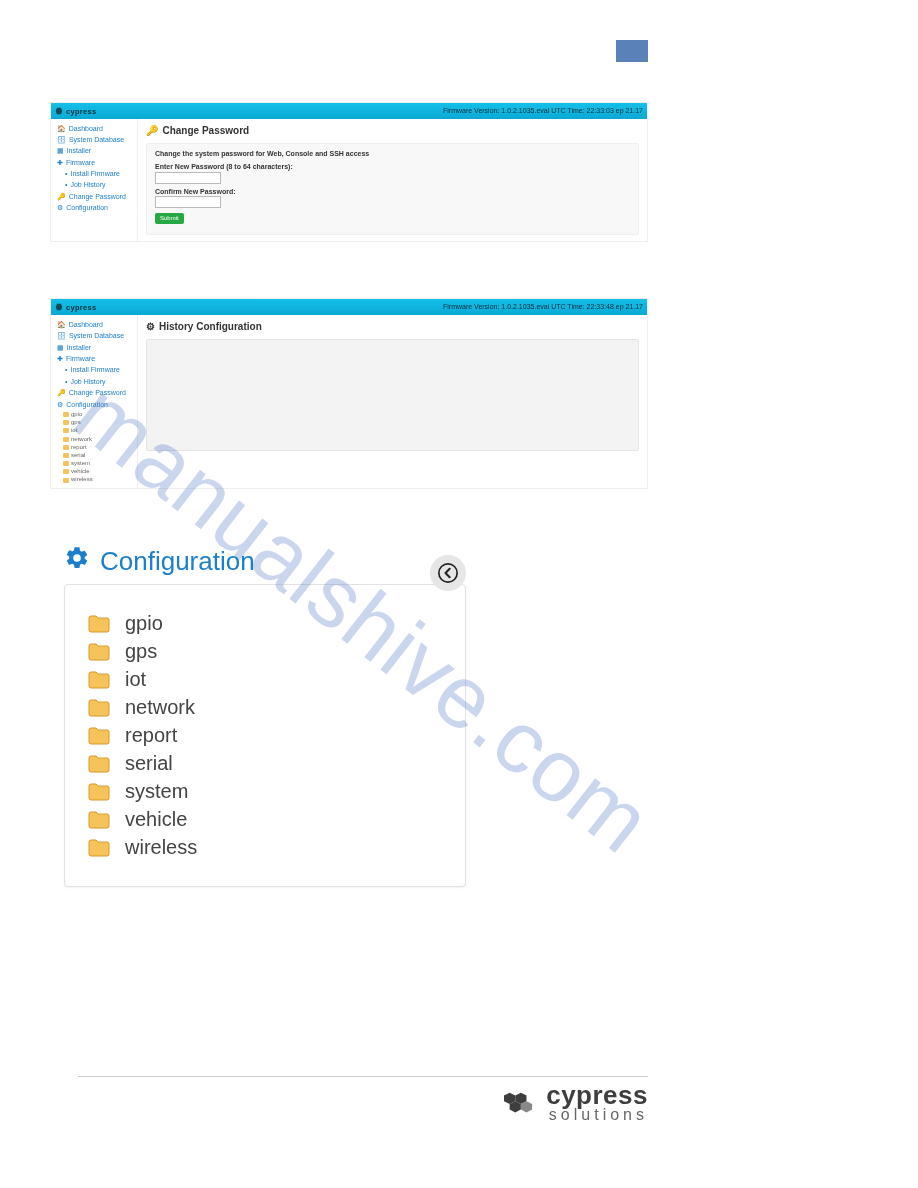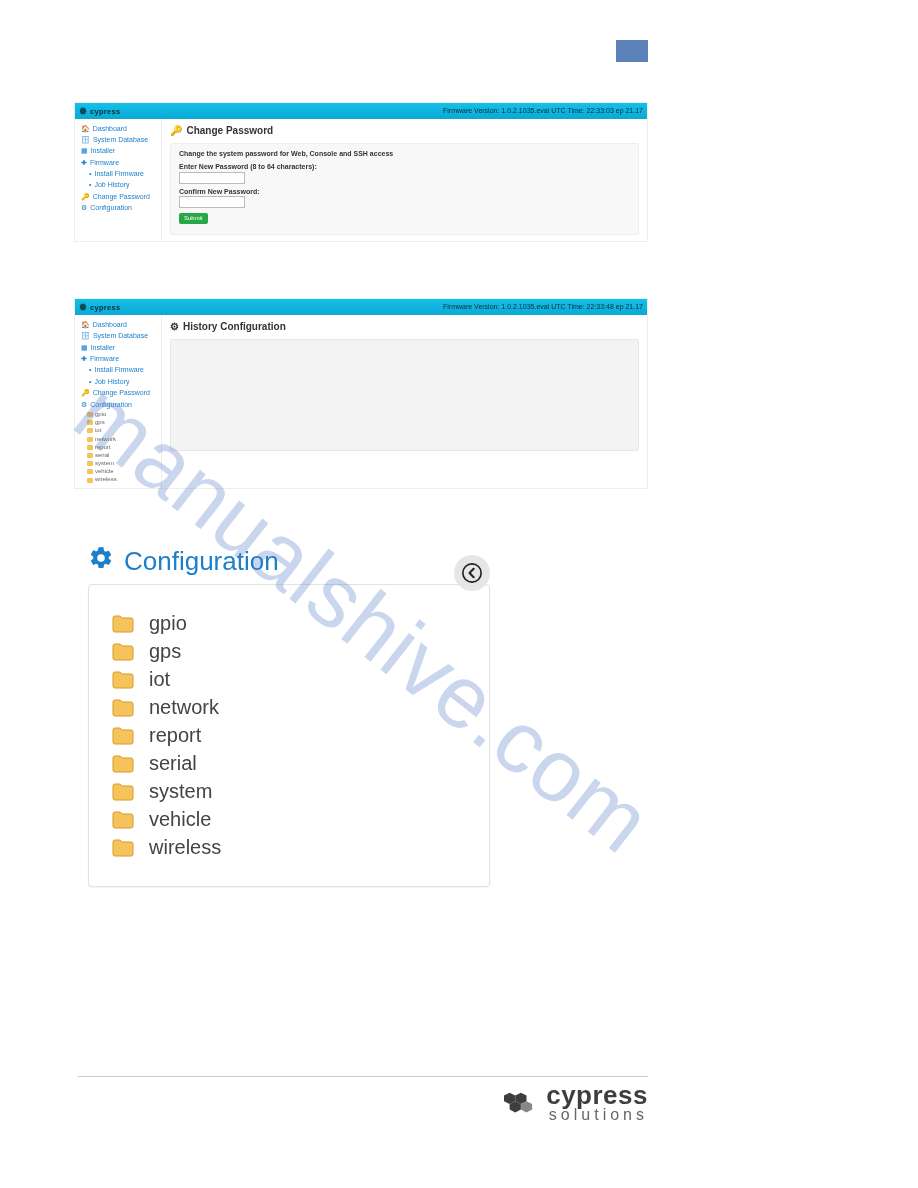--- a/index.html
+++ b/index.html
@@ -8,21 +8,21 @@
     background: #fff;
     font-family: "Helvetica Neue", Arial, sans-serif;
     color: #333;
     width: 918px;
   }
   .page {
     width: 726px;
     height: 1188px;
     position: relative;
     box-sizing: border-box;
-    padding: 32px 78px 40px 74px;
+    padding: 32px 78px 40px 50px;
   }
   .page-tab {
     position: absolute;
     top: 40px;
     right: 78px;
     width: 32px;
     height: 22px;
     background: #5a82b8;
   }
   .screenshot {

